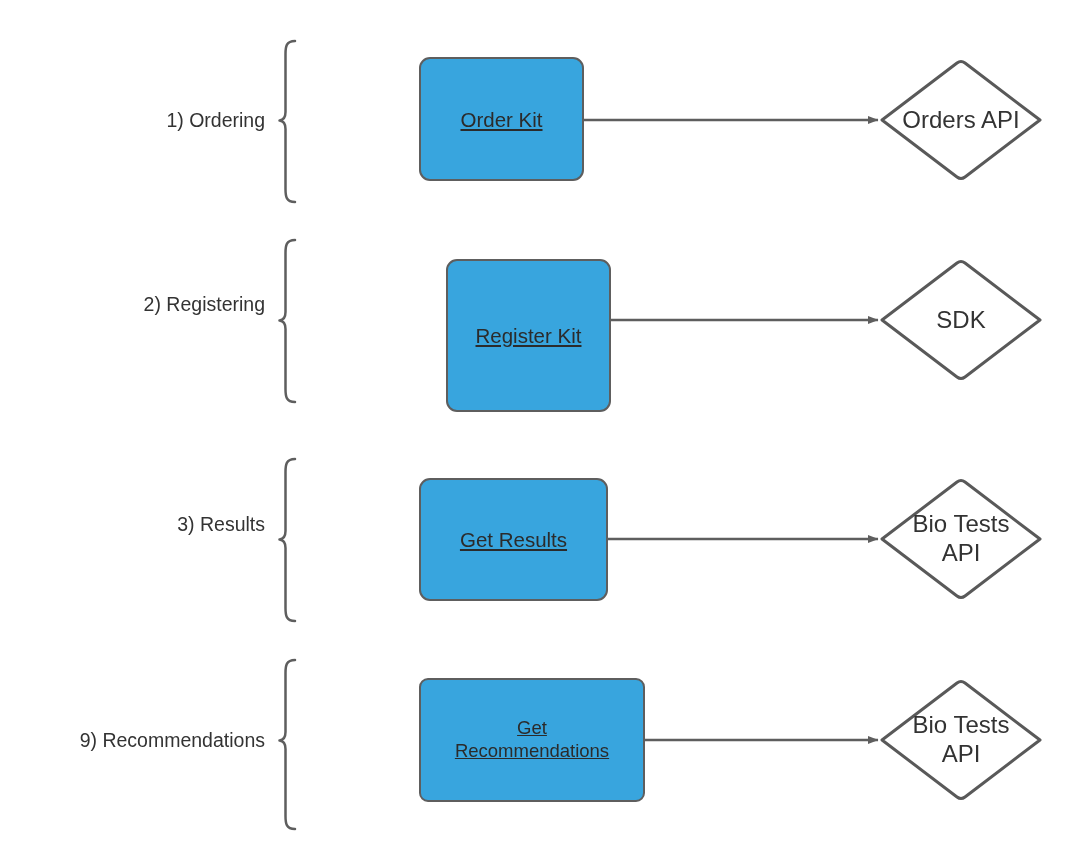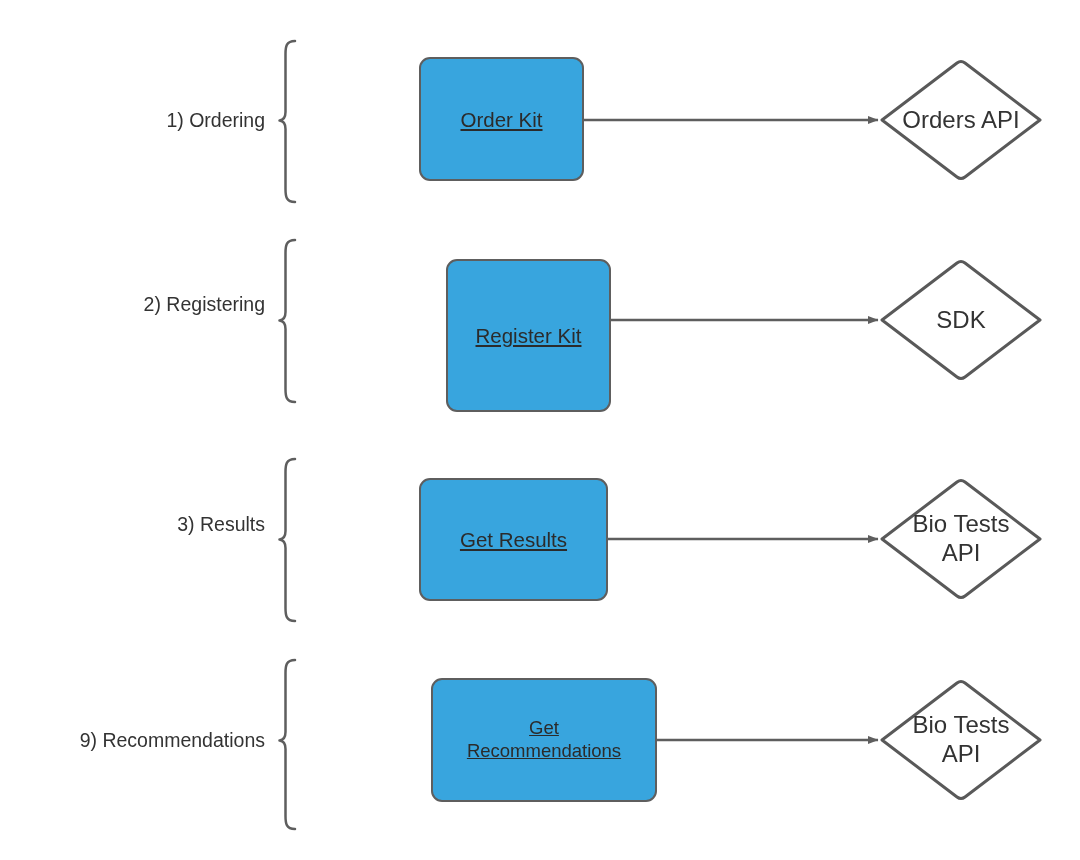--- a/index.html
+++ b/index.html
@@ -132,21 +132,21 @@
   <div class="stage-label" style="right:815px; top:524px;">3) Results</div>
 
   <div class="stage-label" style="right:815px; top:740px;">9) Recommendations</div>
 
   <div class="process-box size-lg" style="left:419px; top:57px; width:165px; height:124px;">Order Kit</div>
 
   <div class="process-box size-lg" style="left:419px; top:259px; width:165px; height:153px;margin-left:27px;">Register Kit</div>
 
   <div class="process-box size-lg" style="left:419px; top:478px; width:189px; height:123px;">Get Results</div>
 
-  <div class="process-box size-sm" style="left:431px; top:678px; width:226px; height:124px; white-space:pre-line;">Get
+  <div class="process-box size-sm" style="left:419px; top:678px; width:226px; height:124px; white-space:pre-line;border-radius:9px;">Get
 Recommendations</div>
 
   <div class="endpoint-label" style="left:961px; top:120px;">Orders API</div>
 
   <div class="endpoint-label" style="left:961px; top:320px;text-align:right;">SDK</div>
 
   <div class="endpoint-label" style="left:961px; top:539px;">Bio Tests
 API</div>
 
   <div class="endpoint-label" style="left:961px; top:740px;">Bio Tests

